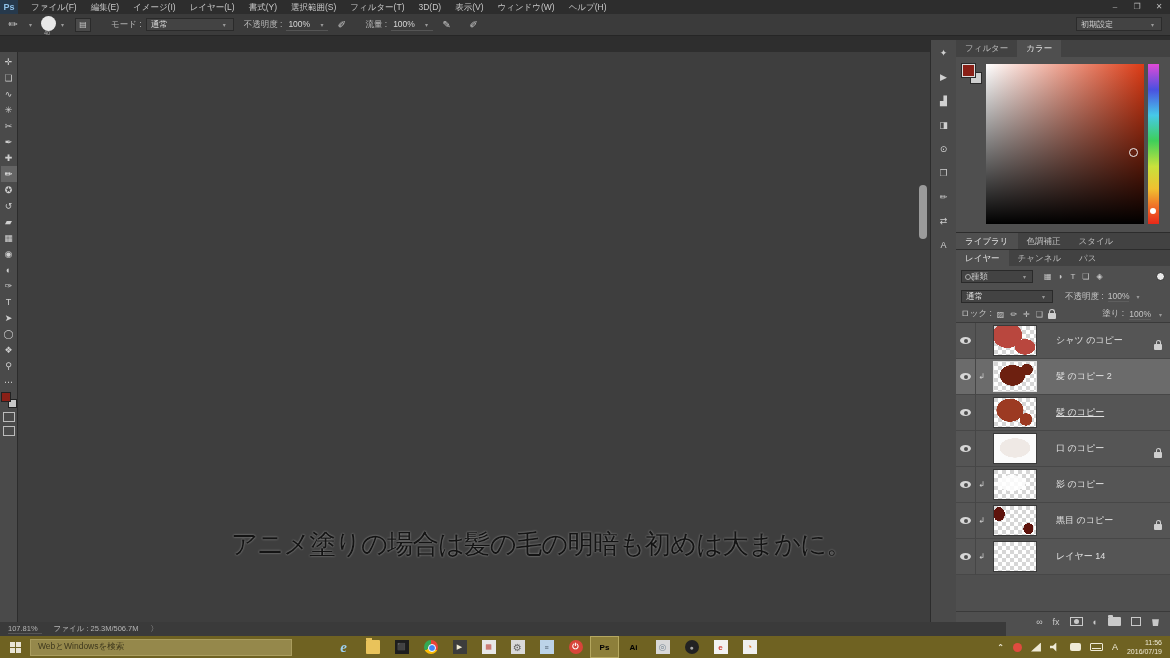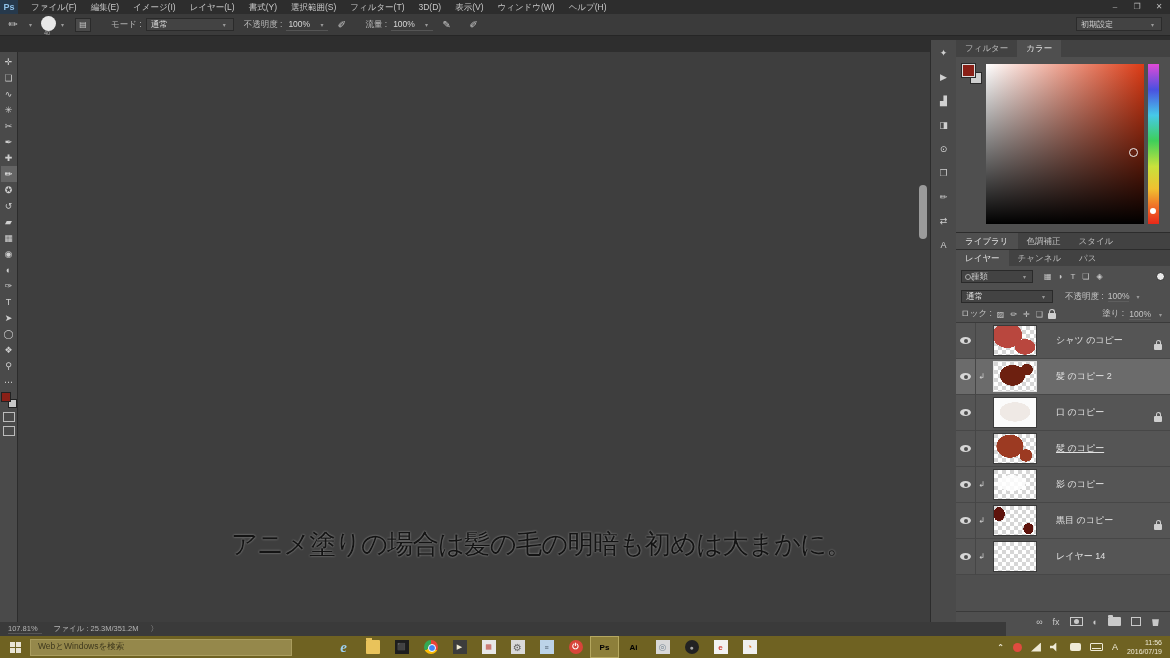--- a/index.html
+++ b/index.html
@@ -474,32 +474,32 @@
      <span class="cliparrow">↳</span>
      <span class="layer-thumb t-hair2"></span>
      <span class="lname">髪 のコピー 2</span>
 
    </div>
         <div class="lrow">
      <span class="eyebox">
             <span class="eye"></span>
           </span>
      <span style="width:12px;flex:none"></span>
-     <span class="layer-thumb t-mouth"></span>
-     <span class="lname">口 のコピー</span>
-     <span class="lrowlock"><span class="padlock"></span></span>
+     <span class="layer-thumb t-hair"></span>
+     <span class="lname und">髪 のコピー</span>
+
    </div>
         <div class="lrow">
      <span class="eyebox">
             <span class="eye"></span>
           </span>
      <span style="width:12px;flex:none"></span>
-     <span class="layer-thumb t-hair"></span>
-     <span class="lname und">髪 のコピー</span>
-
+     <span class="layer-thumb t-mouth"></span>
+     <span class="lname">口 のコピー</span>
+     <span class="lrowlock"><span class="padlock"></span></span>
    </div>
         <div class="lrow">
      <span class="eyebox">
             <span class="eye"></span>
           </span>
      <span class="cliparrow">↳</span>
      <span class="layer-thumb t-shadow"></span>
      <span class="lname">影 のコピー</span>
 
    </div>
@@ -529,21 +529,21 @@
         <span class="ic-mask"></span>
         <span>◐</span>
         <span class="ic-folder"></span>
         <span class="ic-new"></span>
         <span class="ic-trash"></span>
       </div>
   </div>
 
   <div class="statusbar">
     <span class="zl">107.81%</span>
-    <span>ファイル : 25.3M/351.2M</span>
+    <span>ファイル : 25.3M/506.7M</span>
     <span>〉</span>
   </div>
 
   <div class="taskbar">
     <div class="startbtn">
         <span class="winlogo"></span>
       </div>
     <div class="searchbox">WebとWindowsを検索</div>
     <div class="tbapps">
         <span class="tbapp a-task-view">

